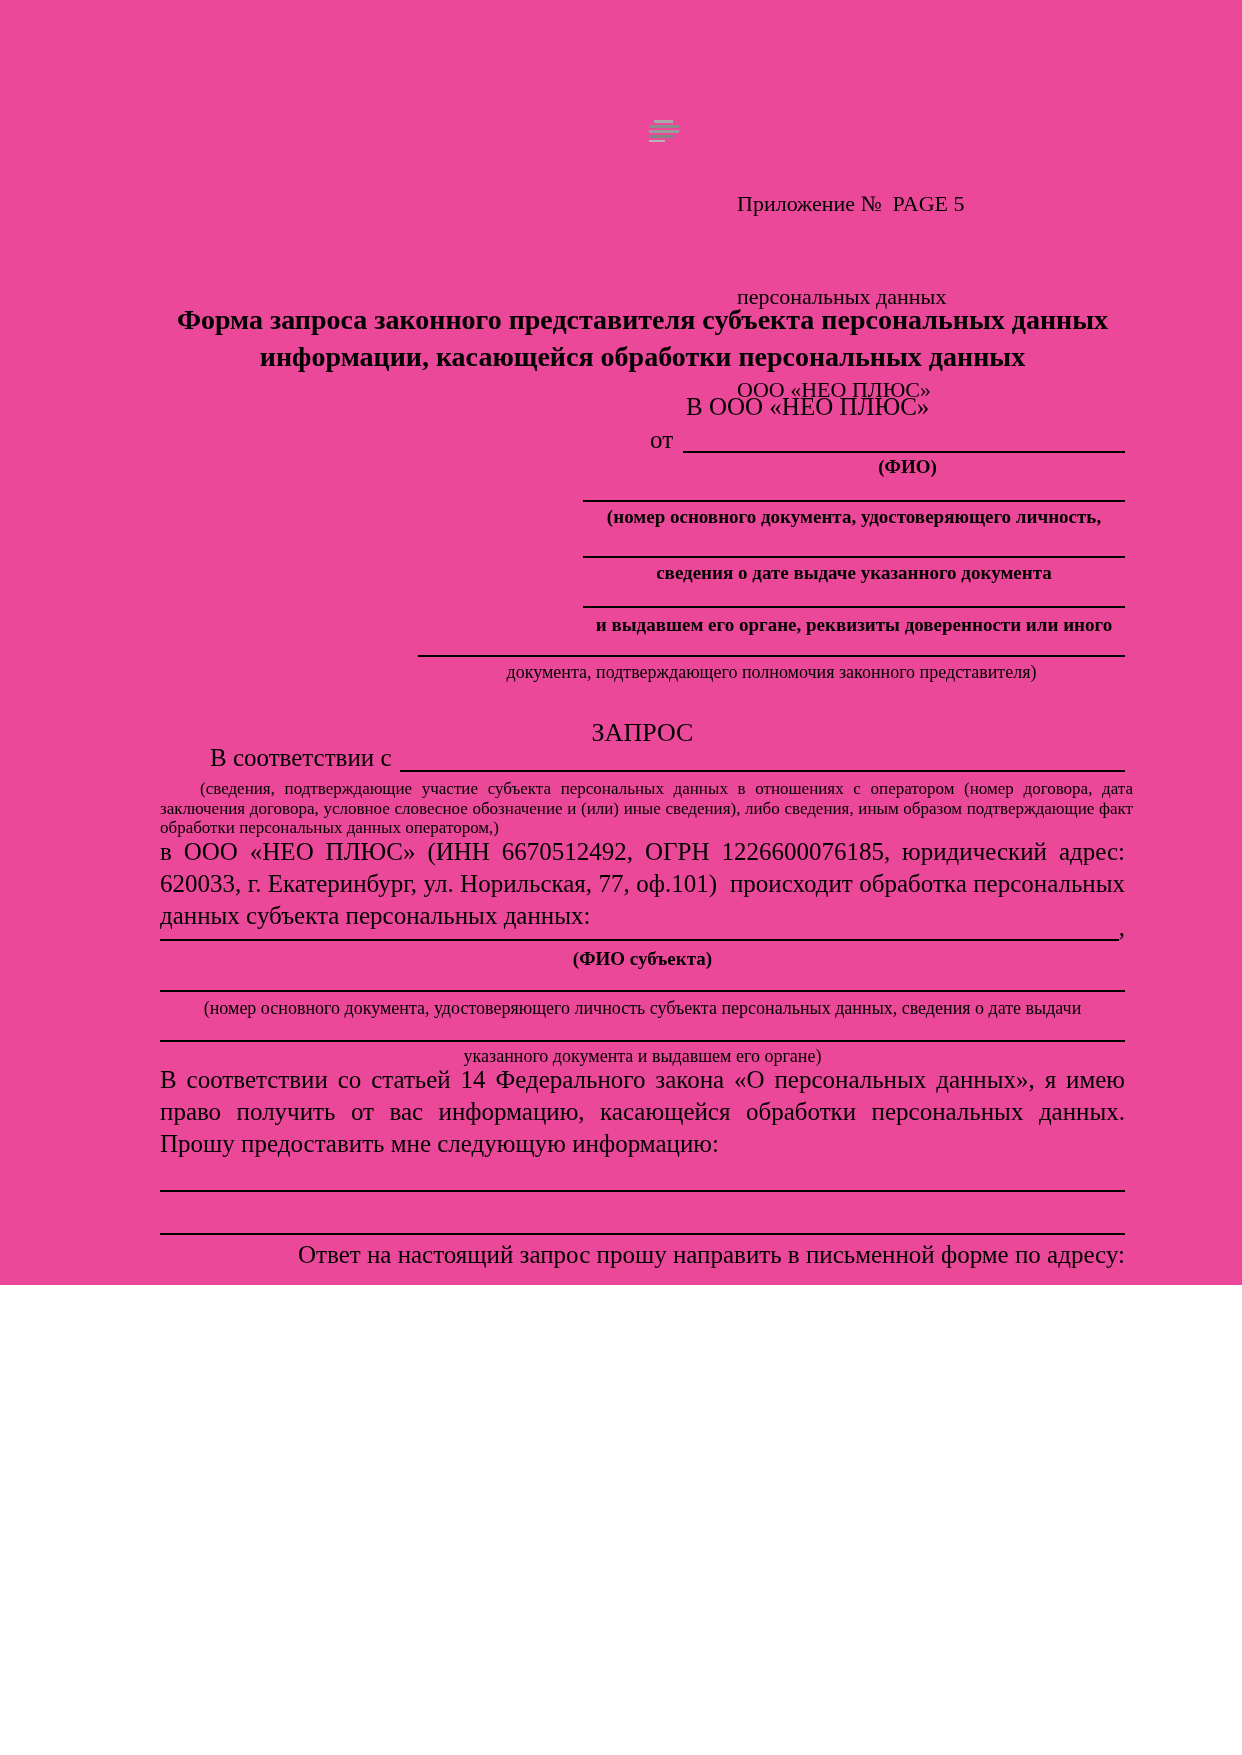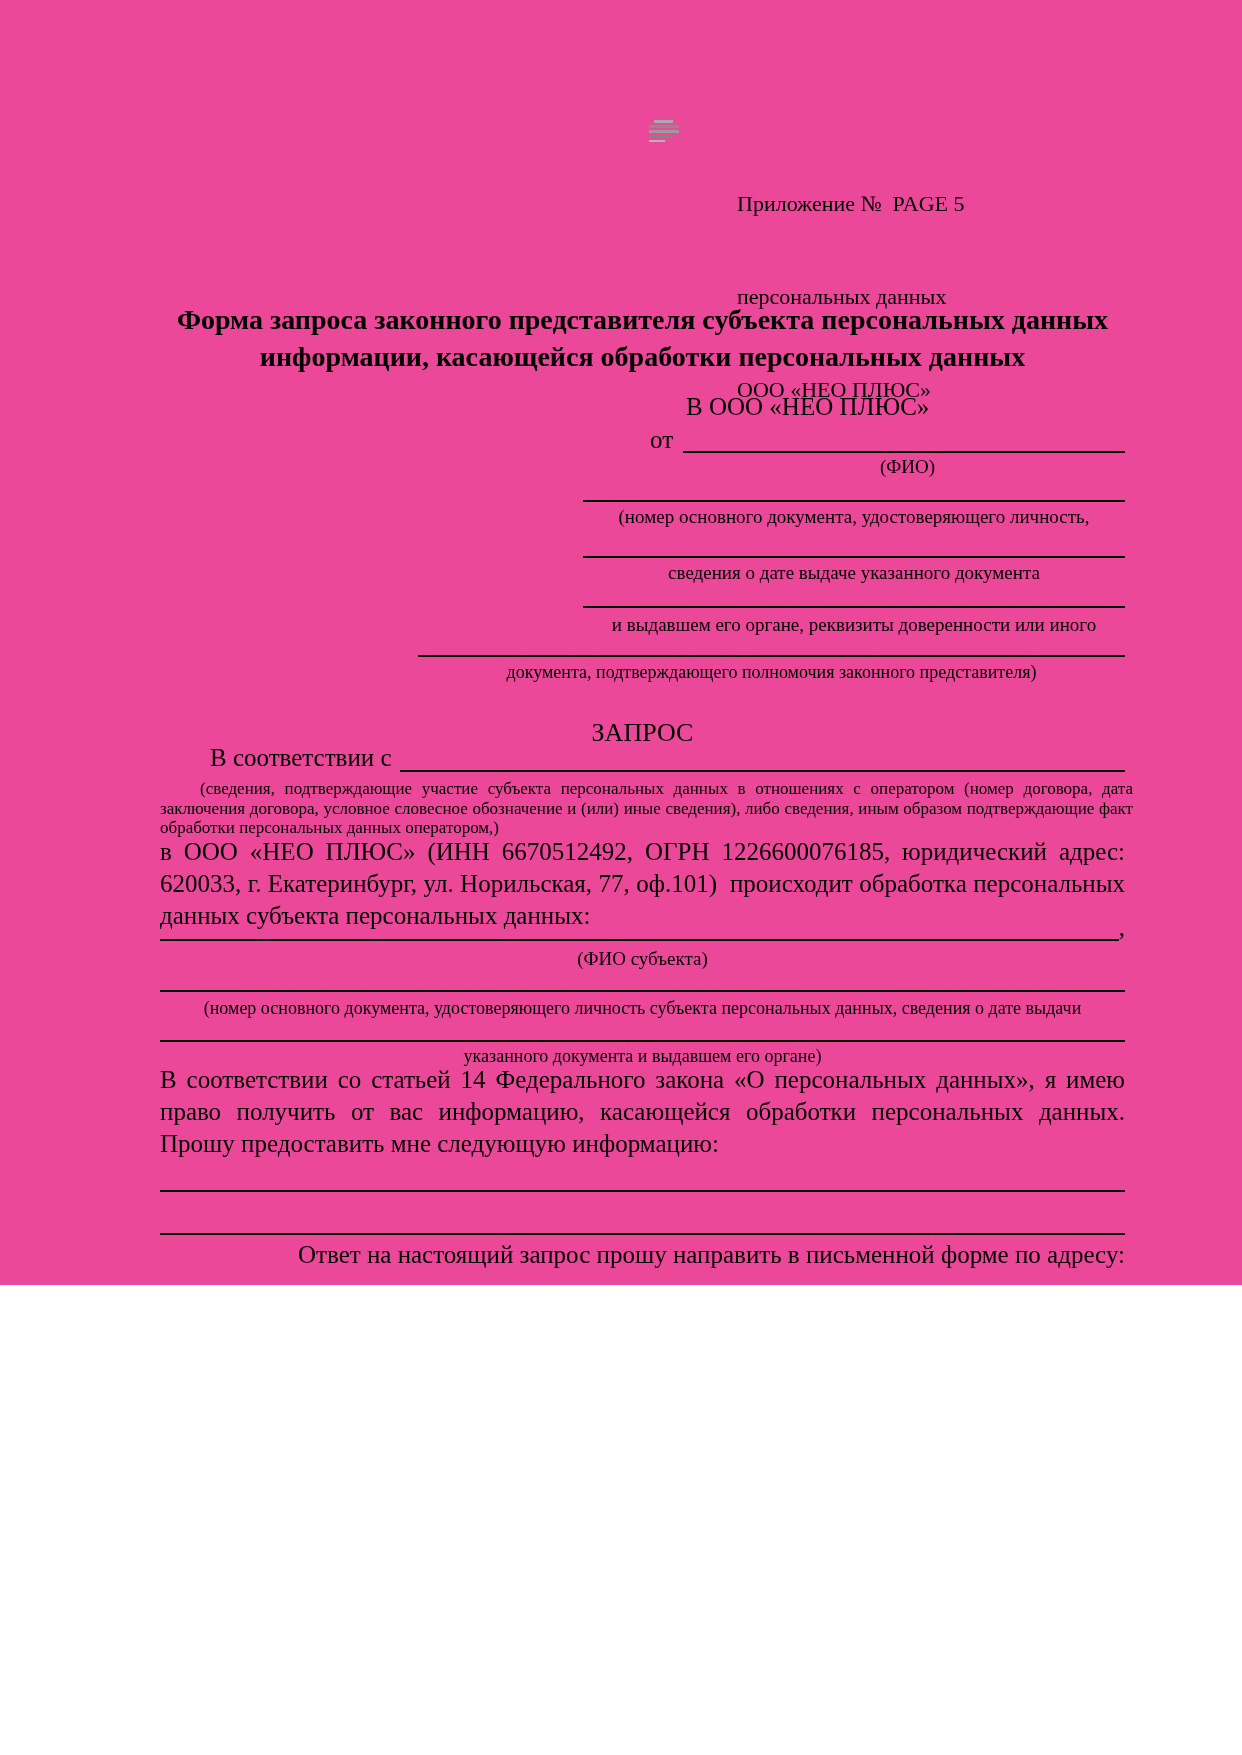--- a/index.html
+++ b/index.html
@@ -7,21 +7,21 @@
   #page {
     position:relative;
     width:1242px; height:1285px;
     background:#ec4899;
     color:#000;
     font-family:"Liberation Serif","DejaVu Serif",serif;
     overflow:hidden;
   }
   .abs { position:absolute; }
   .body-text { font-size:25px; line-height:32px; }
-  .caption { font-size:19px; line-height:20px; text-align:center; }
+  .caption { font-size:19px; line-height:20px; text-align:center;font-weight:bold; }
   .caption-sm { font-size:18px; line-height:19px; text-align:center; }
   .hline { position:absolute; height:2px; background:#000; }
   .fill-row { position:absolute; display:flex; }
   .fill-line { flex:1 1 auto; border-bottom:2px solid #000; height:100%; }
   .seg-line { display:inline-block; border-bottom:2px solid #000; height:100%; }
 
   #hdr-icon { left:649px; top:119px; width:32px; height:24px; }
   #hdr-text { left:737px; top:126px; font-size:22px; line-height:31px; white-space:pre-wrap; }
   #title    { left:160px; right:117px; top:301px; font-size:28px; line-height:37px; font-weight:bold; text-align:center; }
 

